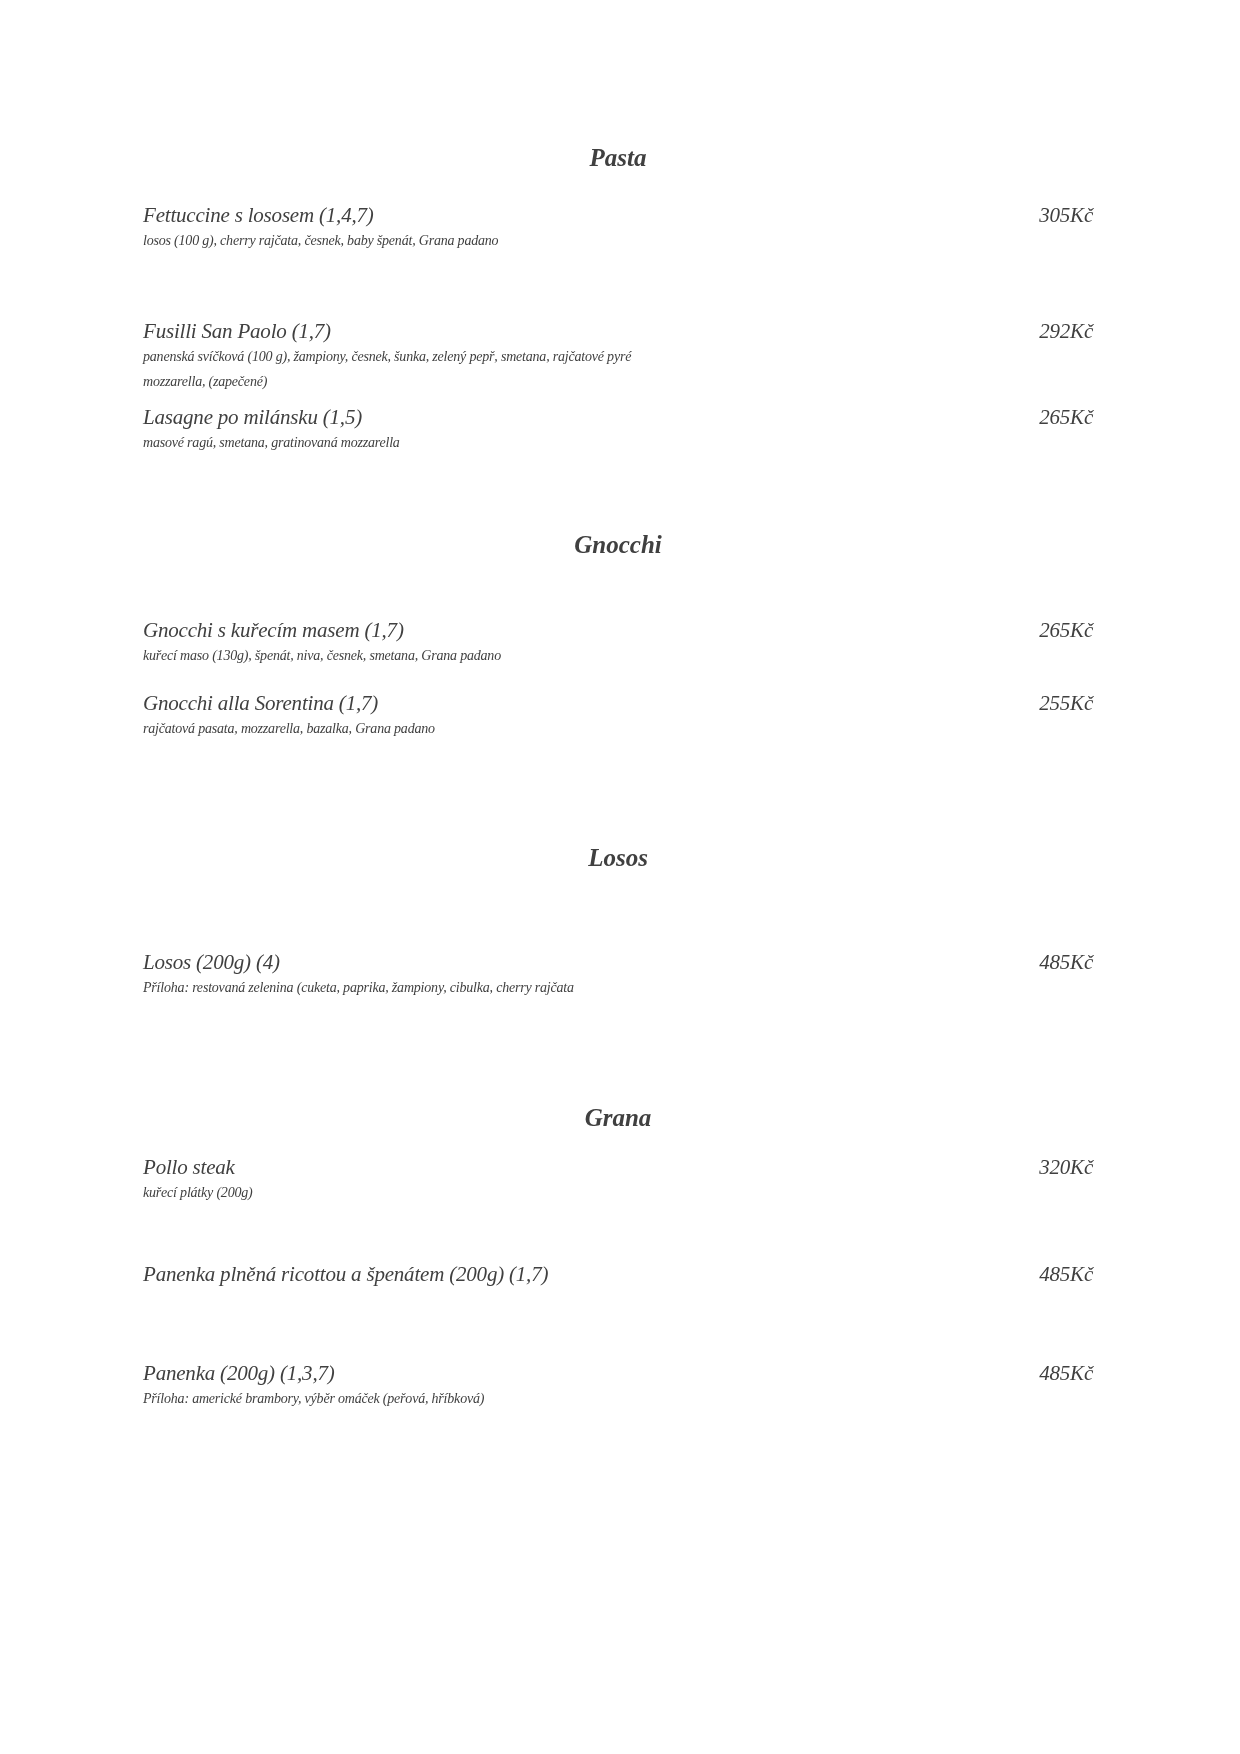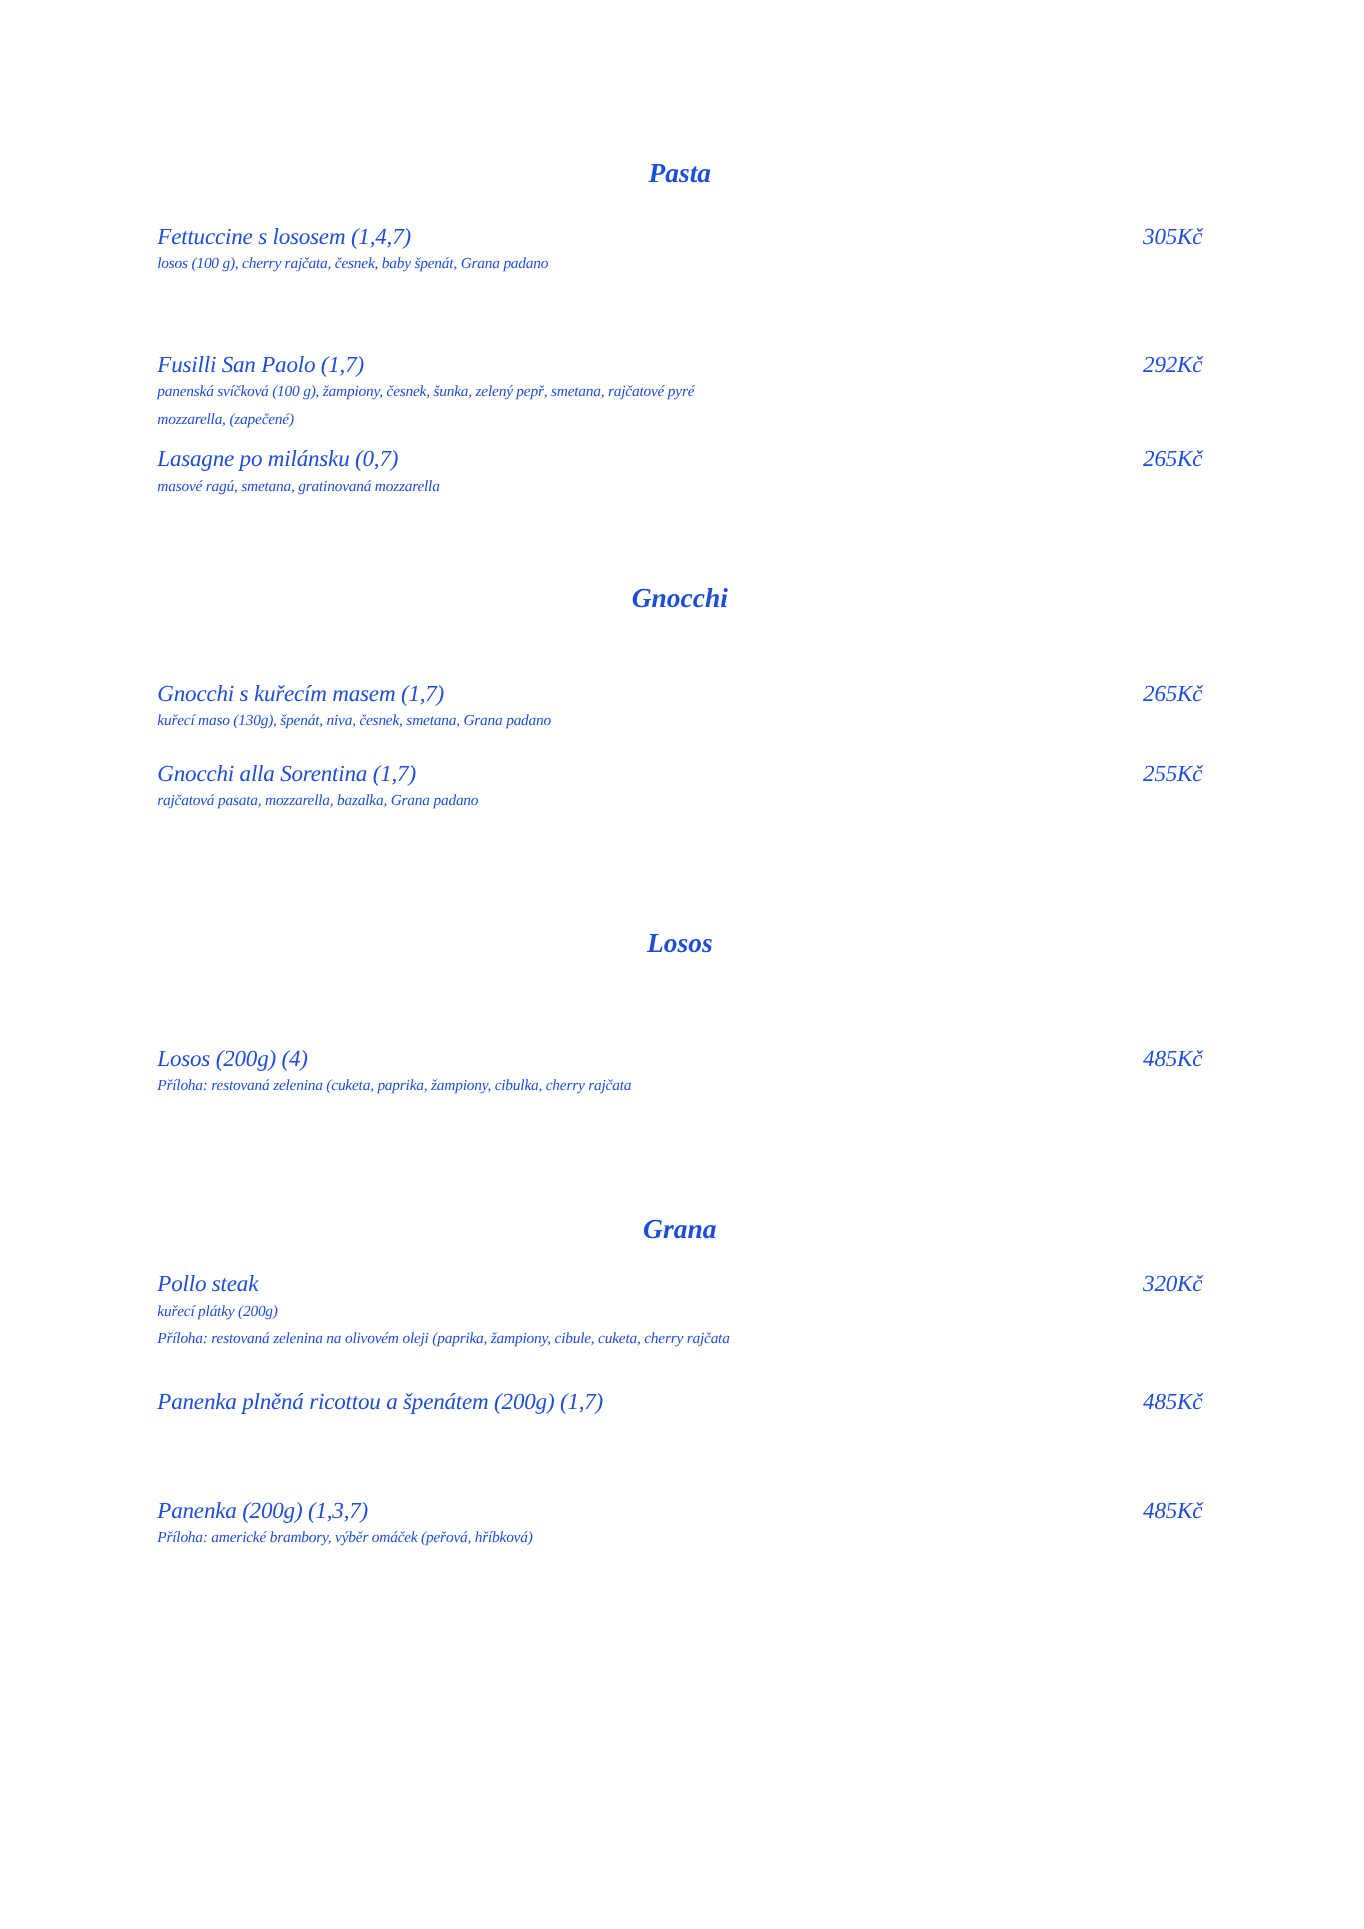--- a/index.html
+++ b/index.html
@@ -8,21 +8,21 @@
     background: #e8e8e8;
   }
   .page {
     position: relative;
     width: 1240px;
     height: 1754px;
     margin: 0 auto;
     background: #ffffff;
     font-family: "Liberation Serif", "DejaVu Serif", serif;
     font-style: italic;
-    color: #1d4ed8;
+    color: #404040;
     overflow: hidden;
   }
   .section-heading {
     position: absolute;
     left: 143px;
     width: 950px;
     text-align: center;
     font-size: 25px;
     line-height: 27px;
     font-weight: bold;
@@ -72,21 +72,21 @@
       <div class="menu-item" style="top: 303px; margin-top: 16px;">
         <div class="item-head">
           <span class="item-name">Fusilli San Paolo (1,7)</span>
           <span class="item-price">292Kč</span>
         </div>
         <div class="desc-line">panenská svíčková (100 g), žampiony, česnek, šunka, zelený pepř, smetana, rajčatové pyré</div>
         <div class="desc-line">mozzarella, (zapečené)</div>
       </div>
       <div class="menu-item" style="top: 405px;">
         <div class="item-head">
-          <span class="item-name">Lasagne po milánsku (0,7)</span>
+          <span class="item-name">Lasagne po milánsku (1,5)</span>
           <span class="item-price">265Kč</span>
         </div>
         <div class="desc-line">masové ragú, smetana, gratinovaná mozzarella</div>
       </div>
       <div class="section-heading" style="top: 531px;">Gnocchi</div>
       <div class="menu-item" style="top: 618px;">
         <div class="item-head">
           <span class="item-name">Gnocchi s kuřecím masem (1,7)</span>
           <span class="item-price">265Kč</span>
         </div>
@@ -107,21 +107,20 @@
         </div>
         <div class="desc-line">Příloha: restovaná zelenina (cuketa, paprika, žampiony, cibulka, cherry rajčata</div>
       </div>
       <div class="section-heading" style="top: 1104px;">Grana</div>
       <div class="menu-item" style="top: 1155px;">
         <div class="item-head">
           <span class="item-name">Pollo steak</span>
           <span class="item-price">320Kč</span>
         </div>
         <div class="desc-line">kuřecí plátky (200g)</div>
-        <div class="desc-line">Příloha: restovaná zelenina na olivovém oleji (paprika, žampiony, cibule, cuketa, cherry rajčata</div>
       </div>
       <div class="menu-item" style="top: 1262px;">
         <div class="item-head">
           <span class="item-name">Panenka plněná ricottou a špenátem (200g) (1,7)</span>
           <span class="item-price">485Kč</span>
         </div>
       </div>
       <div class="menu-item" style="top: 1361px;">
         <div class="item-head">
           <span class="item-name">Panenka (200g) (1,3,7)</span>

